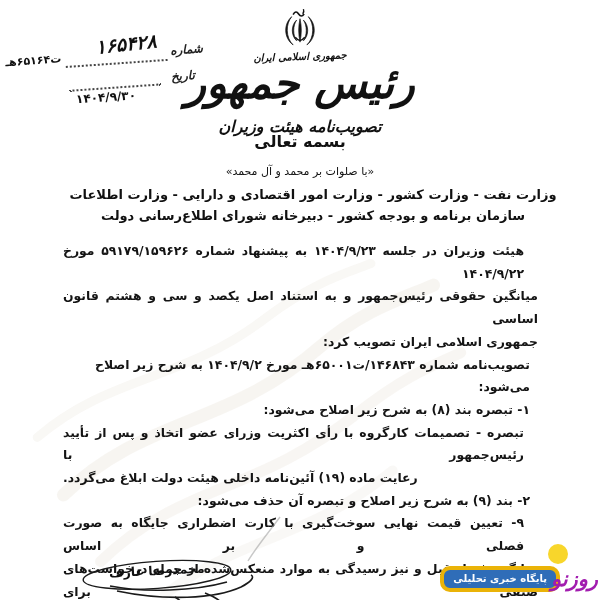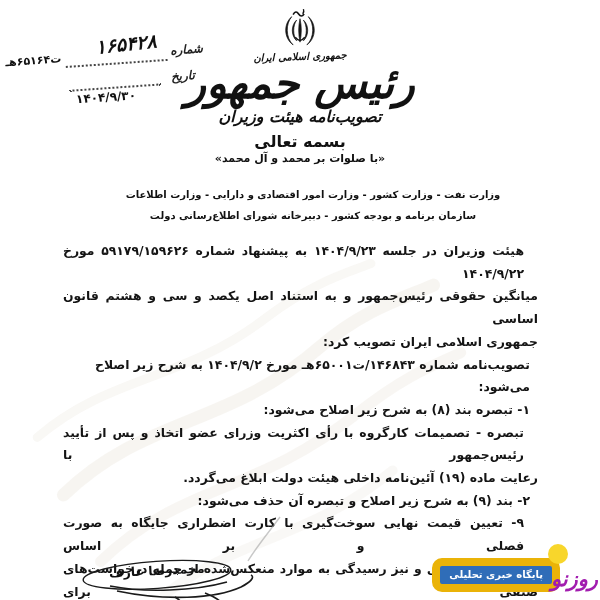--- a/index.html
+++ b/index.html
@@ -26,46 +26,46 @@
   #date-value{position:absolute;right:60px;top:12px;font-size:12px;font-weight:bold;
     letter-spacing:1px;}
   
   #head-center{position:absolute;left:50%;top:4px;transform:translateX(-50%);
     width:260px;text-align:center;}
   #emblem{display:block;margin:0 auto;}
   #country{font-size:10px;font-weight:bold;font-style:italic;margin-top:1px;
     transform:rotate(-2deg);}
   #office{font-size:43px;font-weight:bold;font-style:italic;line-height:38px;
     margin-top:2px;}
-  #doctype{font-size:16px;font-weight:bold;font-style:italic;margin-top:5px;}
+  #doctype{font-size:16px;font-weight:bold;font-style:italic;margin-top:15px;}
   
   #invocation{position:absolute;left:0;right:0;top:132px;text-align:center;}
   #bismillah{font-size:16px;font-weight:bold;}
-  #salawat{font-size:11px;font-weight:bold;margin-top:1px;}
+  #salawat{font-size:11px;font-weight:normal;margin-top:14px;}
   
   #addressees{position:absolute;left:40px;right:40px;top:184px;text-align:center;
-    direction:rtl;font-weight:bold;font-size:10px;line-height:21px;margin-left:26px;}
+    direction:rtl;font-weight:bold;font-size:13px;line-height:21px;margin-left:26px;}
   
   #body-text{position:absolute;right:62px;left:63px;top:240px;direction:rtl;
     font-size:12.4px;font-weight:bold;line-height:22.7px;color:#141414;}
   .bl{white-space:normal;}
   .l-just{text-align:justify;text-align-last:justify;}
   .l-right{text-align:right;}
-  .l-center{text-align:right;}
+  .l-center{text-align:left;}
   .ind{padding-right:14px;}
   .ind-s{padding-right:8px;}
   
   #sig{position:absolute;left:55px;top:515px;}
   
   #ghost{position:absolute;left:0;top:0;pointer-events:none;}
   
   #brand{position:absolute;right:0;bottom:2px;width:170px;height:52px;}
   #brand-ribbon{position:absolute;right:40px;bottom:6px;background:#2f6db8;
     color:#fff;font-size:10px;font-weight:bold;padding:3px 9px 4px 9px;
-    border-radius:10px;border:8px solid #eab308;white-space:nowrap;direction:rtl;}
+    border-radius:10px;border:4px solid #eab308;white-space:nowrap;direction:rtl;}
   #brand-logo{position:absolute;right:2px;bottom:2px;width:86px;height:50px;}
   #brand-circle{position:absolute;right:30px;top:-2px;width:20px;height:20px;
     border-radius:50%;background:#f8d62b;}
   #brand-name{position:absolute;right:0;bottom:0;font-size:21px;font-weight:bold;
     font-style:italic;color:#a21caf;direction:rtl;line-height:34px;}
 </style>
 </head>
 <body>
 
 <div id="page">

